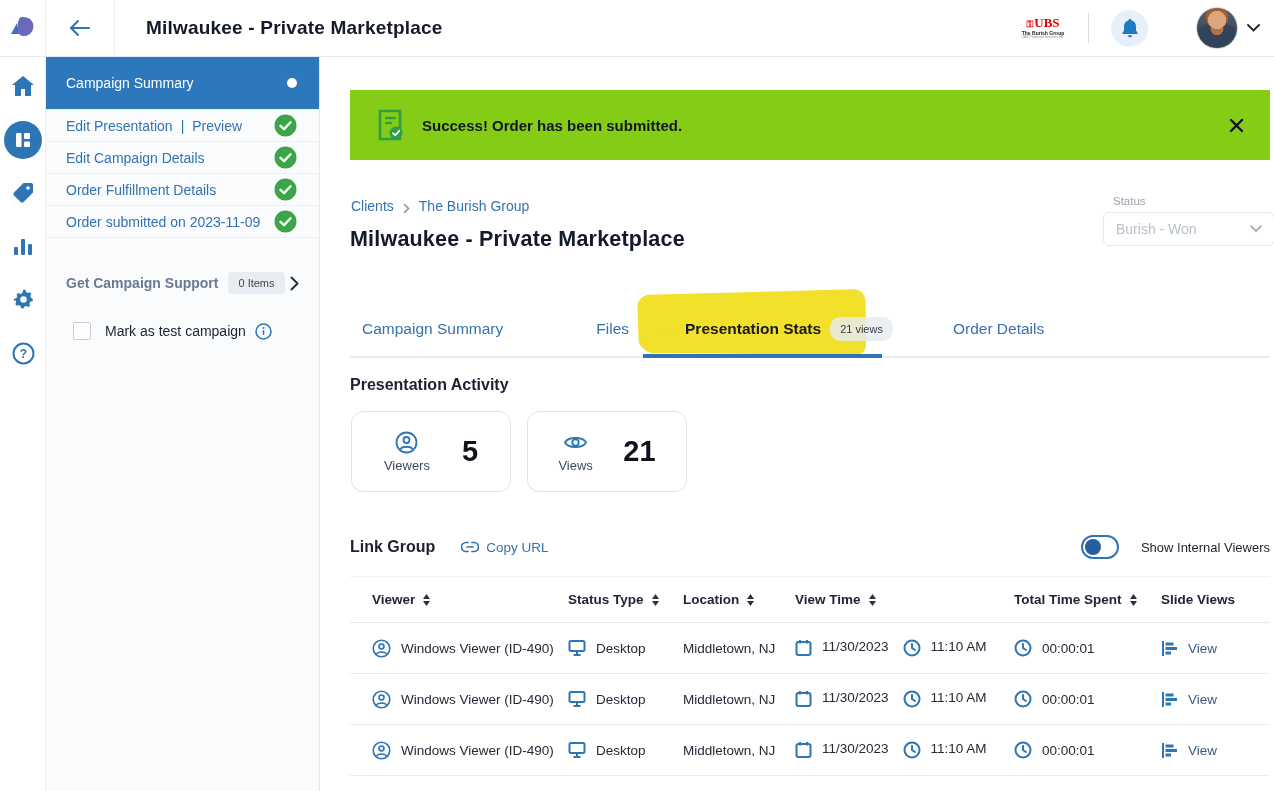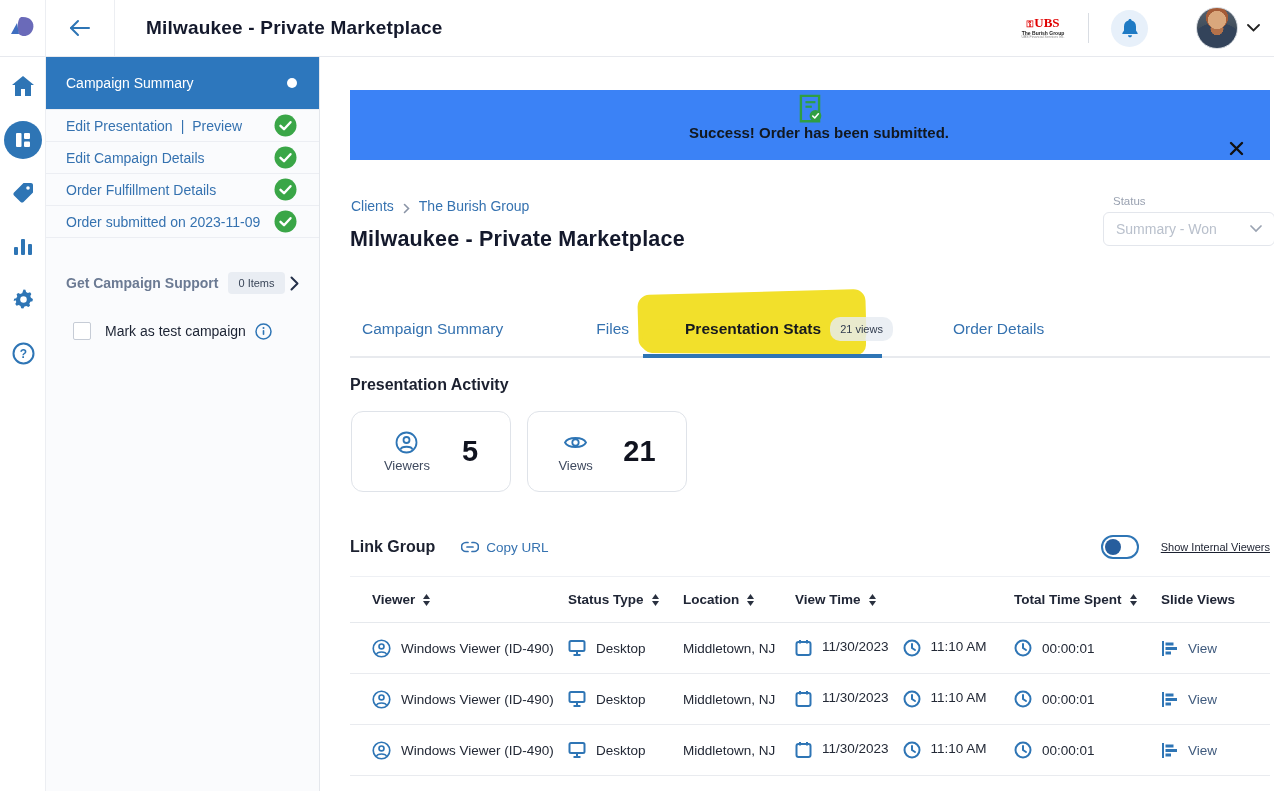--- a/index.html
+++ b/index.html
@@ -50,21 +50,21 @@
   .support-badge { margin-left:10px; background:#e9edf3; color:#3a4658; font-size:11px; padding:5px 10px; border-radius:4px; }
   .support-chevron { margin-left:auto; }
   .test-row { display:flex; align-items:center; margin-top:16px; padding:0 0 0 27px; }
   .checkbox { width:18px; height:18px; border:1px solid #c6ccd6; background:#fff; border-radius:2px; cursor:pointer; }
   .test-label { font-size:14px; color:#1c2333; margin-left:14px; }
   .info-icon { margin-left:9px; cursor:pointer; }
 
   
   .main { position:absolute; left:320px; top:57px; width:954px; height:734px; background:#fff; }
 
-  .banner { position:absolute; left:30px; top:33px; width:920px; height:70px; background:#3b82f6; display:flex; align-items:center; padding:4px 26px;flex-direction:column; }
+  .banner { position:absolute; left:30px; top:33px; width:920px; height:70px; background:#84cc16; display:flex; align-items:center; padding:16px 26px; }
   .banner-msg { font-size:15px; font-weight:bold; color:#12181f; margin-left:18px; }
   .banner-close { margin-left:auto; cursor:pointer; display:flex; }
 
   .breadcrumb { position:absolute; left:31px; top:141px; display:flex; align-items:flex-end; font-size:14px; }
   .crumb { color:#3572b0; cursor:pointer; }
   .crumb-chev { margin:0 9px; display:flex; }
   .page-title { position:absolute; left:30px; top:170px; font-size:21.5px; font-weight:bold; color:#14192c; letter-spacing:.2px; }
 
   .status-label { position:absolute; left:793px; top:138px; font-size:11.5px; color:#9aa2b1; }
   .status-select { position:absolute; left:783px; top:155px; width:172px; height:34px; border:1px solid #e3e6ec; border-radius:6px; background:#fff; display:flex; align-items:center; padding:0 12px; color:#b9c0cc; font-size:14px; }
@@ -91,21 +91,21 @@
   .stat-left { display:flex; flex-direction:column; align-items:center; }
   .stat-label { font-size:13px; color:#3f4a5f; margin-top:4px; }
   .stat-value { font-size:29px; font-weight:bold; color:#10131f; }
 
   .linkviews-row { position:absolute; left:30px; top:478px; width:920px; display:flex; align-items:center; }
   .copy-url { display:flex; align-items:center; margin-left:26px; color:#3572b0; font-size:13.5px; cursor:pointer; }
   .copy-url span { margin-left:7px; }
   .toggle-wrap { margin-left:auto; display:flex; align-items:center; }
   .toggle { width:38px; height:24px; border:2px solid #2e75b5; border-radius:13px; background:#fff; position:relative; cursor:pointer; }
   .toggle-knob { position:absolute; left:2px; top:2px; width:16px; height:16px; border-radius:50%; background:#275e9d; }
-  .toggle-label { font-size:11px; color:#1c2130; margin-left:22px;text-decoration:underline; }
+  .toggle-label { font-size:13px; color:#1c2130; margin-left:22px; }
 
   
   .table { position:absolute; left:30px; top:519px; width:920px; border-top:1px solid #eef0f4; }
   .tgrid { display:grid; grid-template-columns:218px 115px 112px 219px 147px 1fr; align-items:center; }
   .thead { height:46px; border-bottom:1px solid #e6e9ed; }
   .th { display:flex; align-items:center; font-size:13.5px; font-weight:bold; color:#202636; }
   .th .sort { margin-left:8px; display:flex; flex-direction:column; gap:2px; cursor:pointer; }
   .trow { height:51px; border-bottom:1px solid #e9ebef; }
   .cell { display:flex; align-items:center; font-size:13.5px; color:#232936; }
   .cell .ic { display:flex; margin-right:10px; flex-shrink:0; }
@@ -291,21 +291,21 @@
         <svg width="7" height="11" viewBox="0 0 7 11" fill="none" stroke="#8a94a6" stroke-width="1.6" stroke-linecap="round">
             <path d="M1.5 1.5 L5.5 5.5 L1.5 9.5"></path>
           </svg>
       </span>
       <span class="crumb">The Burish Group</span>
     </div>
     <div class="page-title">Milwaukee - Private Marketplace</div>
 
     <div class="status-label">Status</div>
     <div class="status-select">
-      <span>Summary - Won</span>
+      <span>Burish - Won</span>
       <span class="chev">
         <svg width="12" height="8" viewBox="0 0 12 8" fill="none" stroke="#9aa3b2" stroke-width="1.7" stroke-linecap="round">
             <path d="M1 1 L6 6 L11 1"></path>
           </svg>
       </span>
     </div>
 
     <div class="tabs">
       <div class="hl hl-a"></div>
       <div class="hl hl-b"></div>

